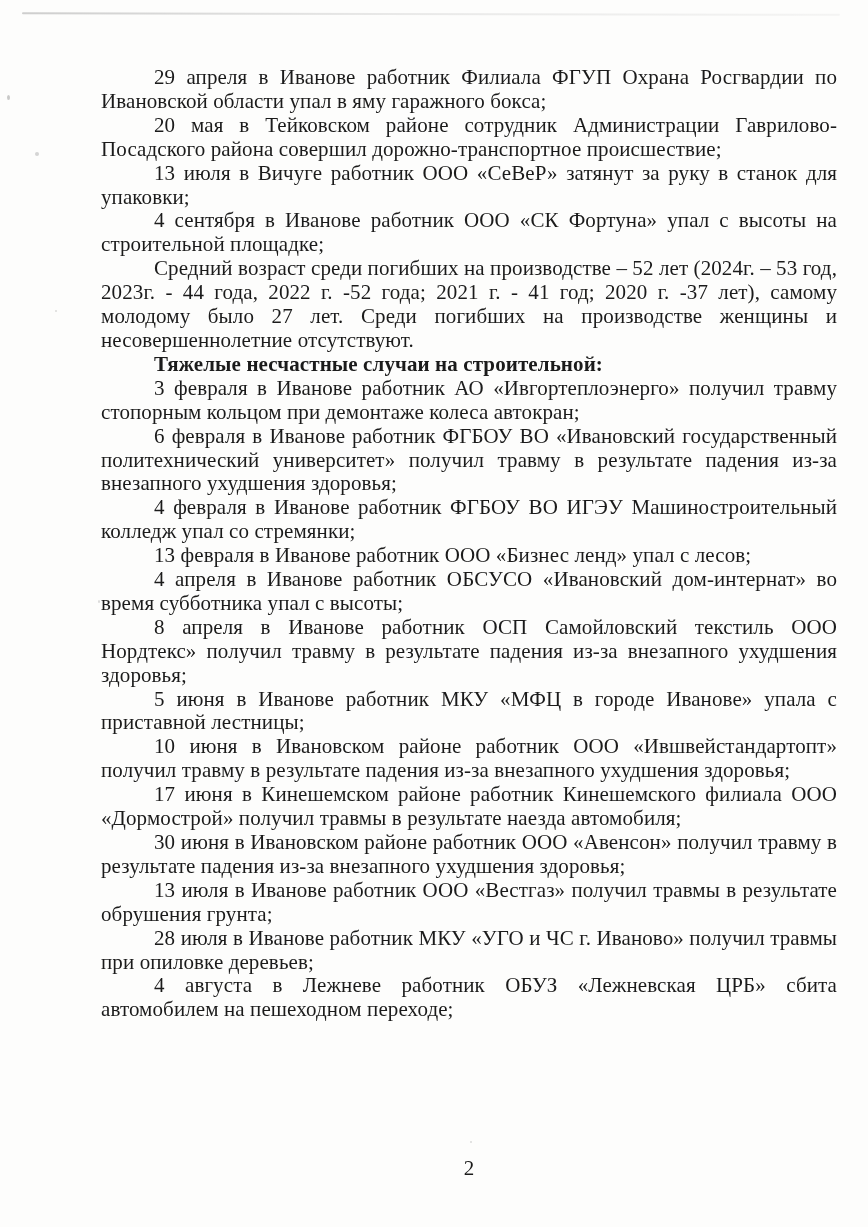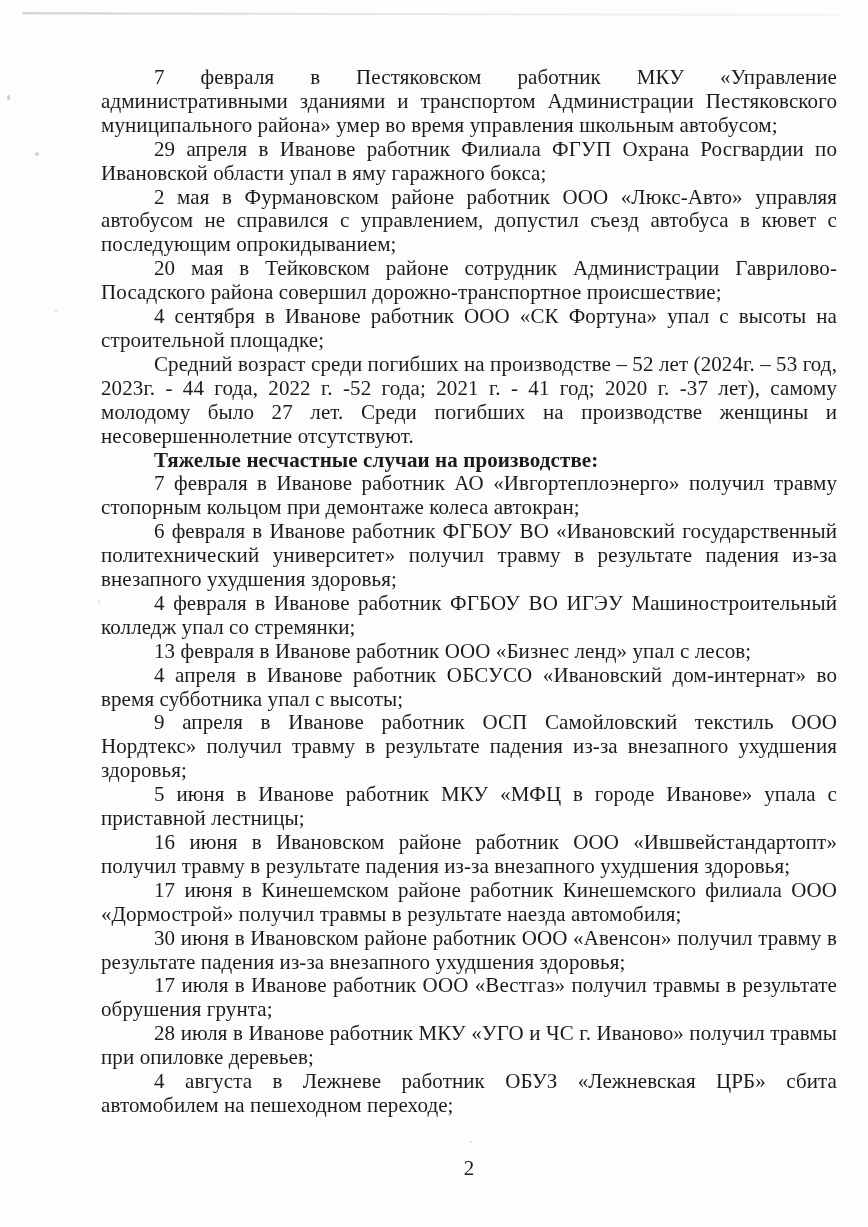--- a/index.html
+++ b/index.html
@@ -67,37 +67,36 @@
 <div class="page">
 
   <div class="scan-line"></div>
   <div class="speck" style="left:7px;  top:95px;  width:3px; height:5px; opacity:.45;"></div>
   <div class="speck" style="left:35px; top:152px; width:4px; height:4px; opacity:.35;"></div>
   <div class="speck" style="left:55px; top:310px; width:2px; height:2px; opacity:.3;"></div>
   <div class="speck" style="left:98px; top:600px; width:2px; height:3px; opacity:.3;"></div>
   <div class="speck" style="left:470px;top:1141px;width:2px; height:2px; opacity:.3;"></div>
 
   <div class="text-block">
-    <p>7 февраля в Пестяковском работник МКУ «Управление административными зданиями и транспортом Администрации Пестяковского муниципального района» умер во время управления школьным автобусом;</p>
     <p>29 апреля в Иванове работник Филиала ФГУП Охрана Росгвардии по Ивановской области упал в яму гаражного бокса;</p>
-    <p>2 мая в Фурмановском районе работник ООО «Люкс-Авто» управляя автобусом не справился с управлением, допустил съезд автобуса в кювет с последующим опрокидыванием;</p>
     <p>20 мая в Тейковском районе сотрудник Администрации Гаврилово-Посадского района совершил дорожно-транспортное происшествие;</p>
+    <p>13 июля в Вичуге работник ООО «СеВеР» затянут за руку в станок для упаковки;</p>
     <p>4 сентября в Иванове работник ООО «СК Фортуна» упал с высоты на строительной площадке;</p>
     <p>Средний возраст среди погибших на производстве – 52 лет (2024г. – 53 год, 2023г. - 44 года, 2022 г. -52 года; 2021 г. - 41 год; 2020 г. -37 лет), самому молодому было 27 лет. Среди погибших на производстве женщины и несовершеннолетние отсутствуют.</p>
-    <p class="heading-bold">Тяжелые несчастные случаи на производстве:</p>
-    <p>7 февраля в Иванове работник АО «Ивгортеплоэнерго» получил травму стопорным кольцом при демонтаже колеса автокран;</p>
+    <p class="heading-bold">Тяжелые несчастные случаи на строительной:</p>
+    <p>3 февраля в Иванове работник АО «Ивгортеплоэнерго» получил травму стопорным кольцом при демонтаже колеса автокран;</p>
     <p>6 февраля в Иванове работник ФГБОУ ВО «Ивановский государственный политехнический университет» получил травму в результате падения из-за внезапного ухудшения здоровья;</p>
     <p>4 февраля в Иванове работник ФГБОУ ВО ИГЭУ Машиностроительный колледж упал со стремянки;</p>
     <p>13 февраля в Иванове работник ООО «Бизнес ленд» упал с лесов;</p>
     <p>4 апреля в Иванове работник ОБСУСО «Ивановский дом-интернат» во время субботника упал с высоты;</p>
-    <p>9 апреля в Иванове работник ОСП Самойловский текстиль ООО Нордтекс» получил травму в результате падения из-за внезапного ухудшения здоровья;</p>
+    <p>8 апреля в Иванове работник ОСП Самойловский текстиль ООО Нордтекс» получил травму в результате падения из-за внезапного ухудшения здоровья;</p>
     <p>5 июня в Иванове работник МКУ «МФЦ в городе Иванове» упала с приставной лестницы;</p>
-    <p>16 июня в Ивановском районе работник ООО «Ившвейстандартопт» получил травму в результате падения из-за внезапного ухудшения здоровья;</p>
+    <p>10 июня в Ивановском районе работник ООО «Ившвейстандартопт» получил травму в результате падения из-за внезапного ухудшения здоровья;</p>
     <p>17 июня в Кинешемском районе работник Кинешемского филиала ООО «Дормострой» получил травмы в результате наезда автомобиля;</p>
     <p>30 июня в Ивановском районе работник ООО «Авенсон» получил травму в результате падения из-за внезапного ухудшения здоровья;</p>
-    <p>17 июля в Иванове работник ООО «Вестгаз» получил травмы в результате обрушения грунта;</p>
+    <p>13 июля в Иванове работник ООО «Вестгаз» получил травмы в результате обрушения грунта;</p>
     <p>28 июля в Иванове работник МКУ «УГО и ЧС г. Иваново» получил травмы при опиловке деревьев;</p>
     <p>4 августа в Лежневе работник ОБУЗ «Лежневская ЦРБ» сбита автомобилем на пешеходном переходе;</p>
   </div>
 
   <div class="page-number">2</div>
 
 </div>
 
 </body></html>

